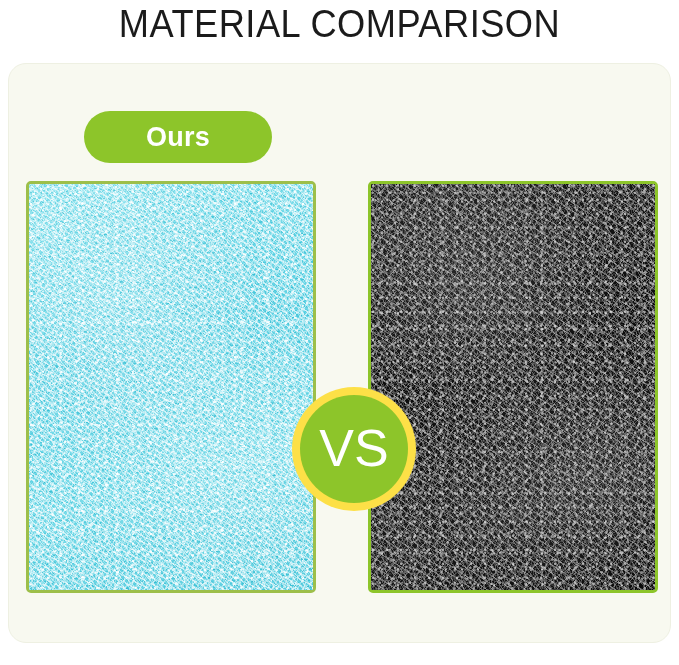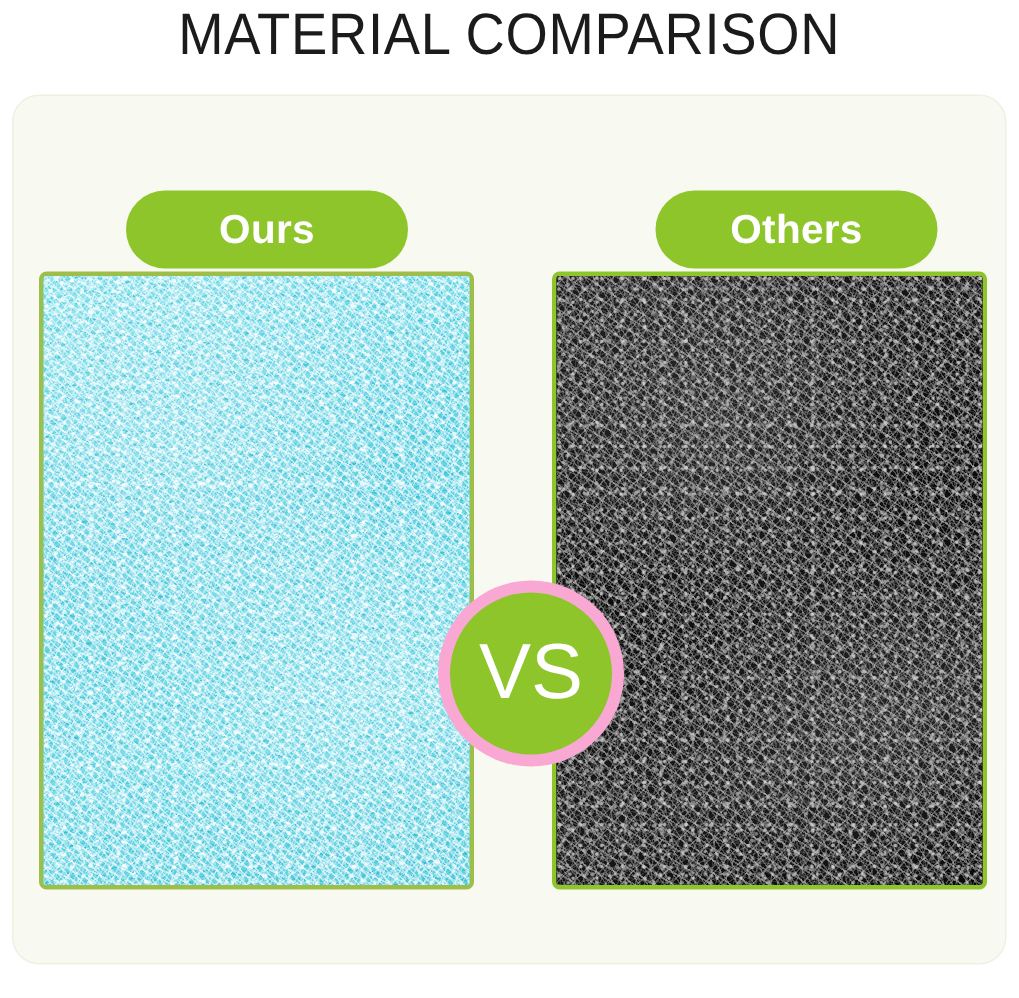--- a/index.html
+++ b/index.html
@@ -60,21 +60,20 @@
     background: #8dc52a;
     color: #ffffff;
     font-family: "Liberation Sans", sans-serif;
     font-size: 27px;
     font-weight: bold;
     display: flex;
     align-items: center;
     justify-content: center;
     letter-spacing: 0.2px;
     box-sizing: border-box;
-    margin-top: 16px;
   }
   .badge-ours {
     left: 75px;
     top: 47px;
     width: 188px;
   }
   .badge-others {
     left: 428px;
     top: 47px;
     width: 188px;
@@ -191,21 +190,21 @@
   }
 
   
   .vs-wrap {
     position: absolute;
     left: 283px;
     top: 323px;
     width: 124px;
     height: 124px;
     border-radius: 50%;
-    background: #f9a8d4;
+    background: #fde047;
     display: flex;
     align-items: center;
     justify-content: center;
     box-sizing: border-box;
   }
   .vs-circle {
     width: 108px;
     height: 108px;
     border-radius: 50%;
     background: #8dc52a;
@@ -247,23 +246,20 @@
 <div class="page">
 
   <div class="title">MATERIAL COMPARISON</div>
 
   <div class="card">
 
     <div class="badge badge-ours">
       <span>Ours</span>
     </div>
 
-    <div class="badge badge-others">
-      <span>Others</span>
-    </div>
 
     <div class="panel panel-left">
       <div class="tex tex-cyan"></div>
     </div>
 
     <div class="panel panel-right">
       <div class="tex tex-dark"></div>
     </div>
 
     <div class="vs-wrap">

